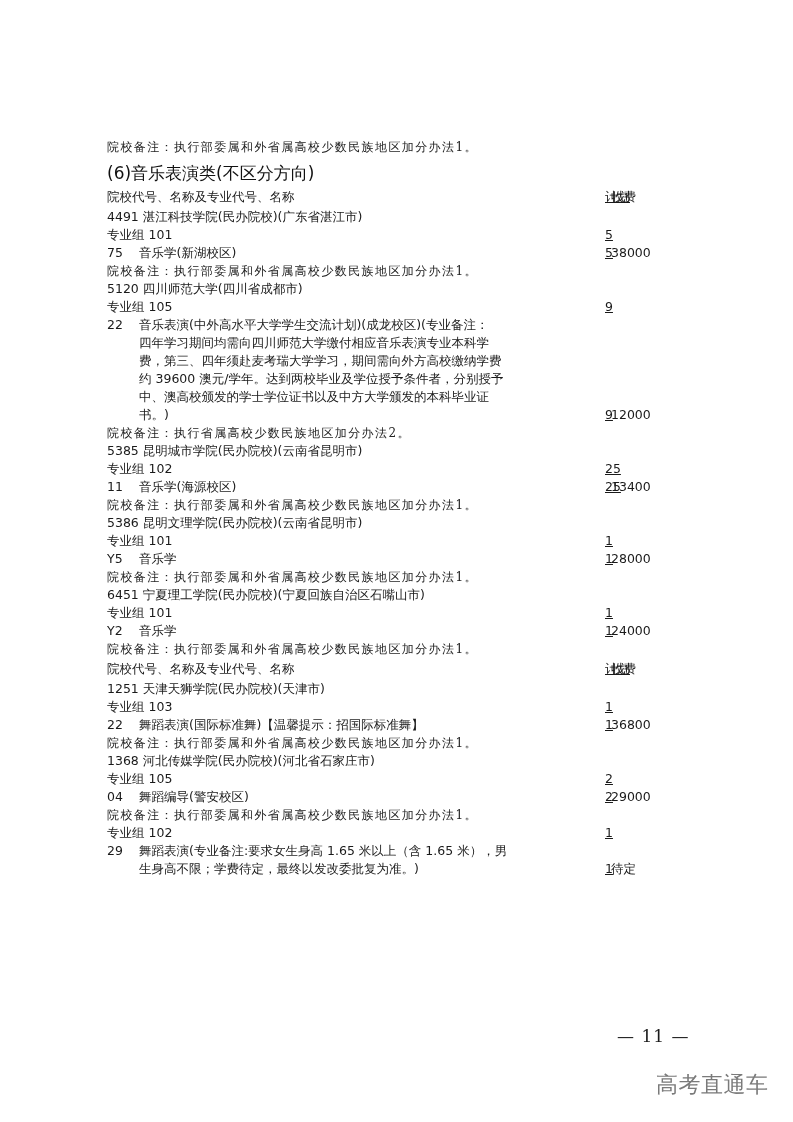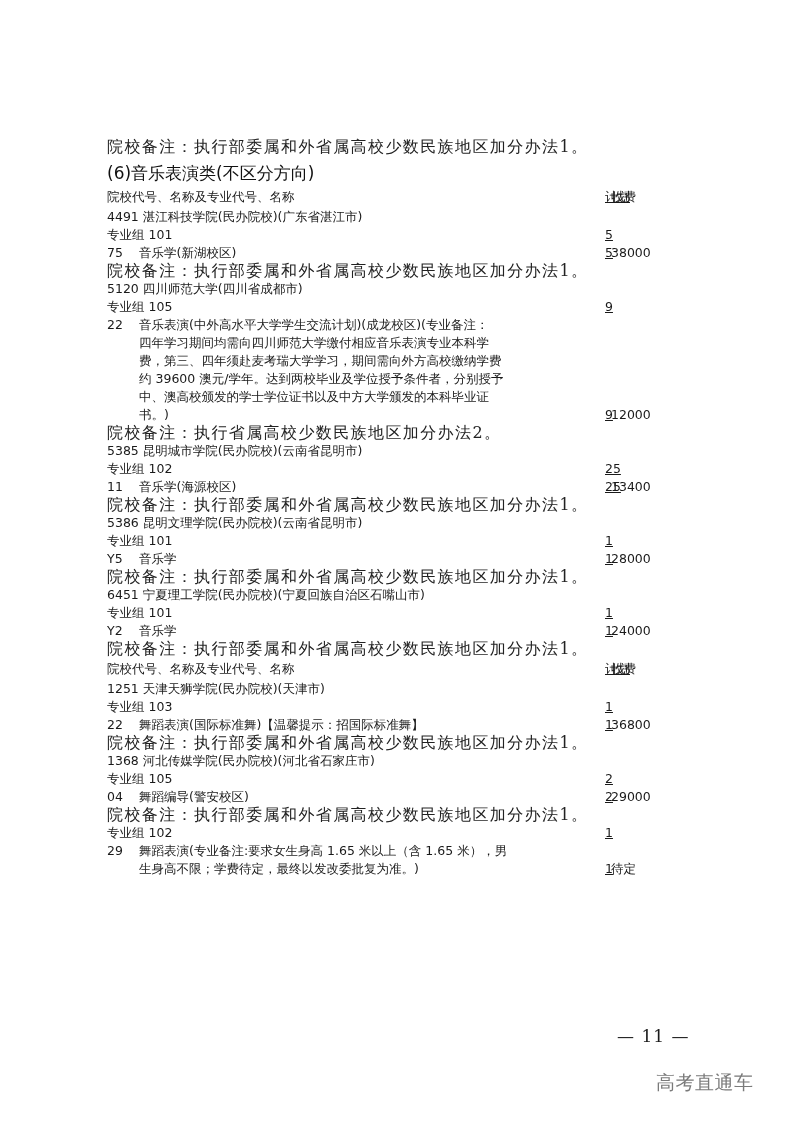--- a/index.html
+++ b/index.html
@@ -23,21 +23,21 @@
     }
     .row {
       position: relative;
       height: 18px;
       line-height: 18px;
       font-size: 12.5px;
       white-space: nowrap;
     }
     .note {
       font-family: "DejaVu Serif", "Liberation Serif", serif;
-      font-size: 16px;
+      font-size: 12px;
       letter-spacing: 1.4px;
       color: #222;
     }
     .section-title {
       height: 26px;
       line-height: 26px;
       font-size: 17px;
       margin-top: 4px;
       color: #111;
     }
@@ -77,21 +77,21 @@
       top: 1026px;
       font-family: "DejaVu Serif", "Liberation Serif", serif;
       font-size: 17px;
       color: #1a1a1a;
       letter-spacing: 1px;
     }
     .watermark {
       position: absolute;
       left: 656px;
       top: 1070px;
-      font-size: 19px;
+      font-size: 22px;
       color: #7a7a7a;
       letter-spacing: 0.5px;
     }
   </style>
 </head>
 <body>
 
 <div class="page" id="page">
   <div class="row note">院校备注：执行部委属和外省属高校少数民族地区加分办法1。</div>
 <div class="row section-title">(6)音乐表演类(不区分方向)</div>

